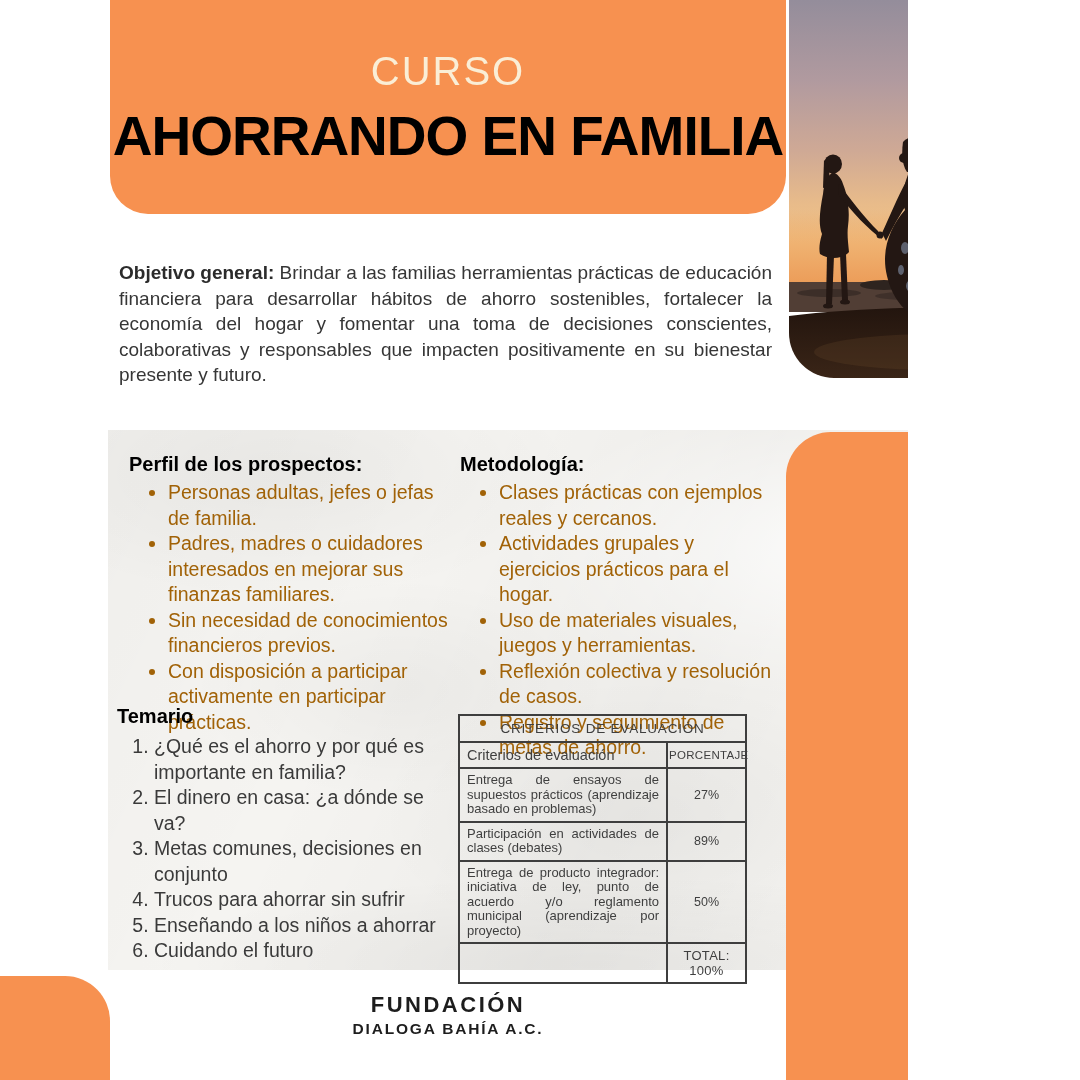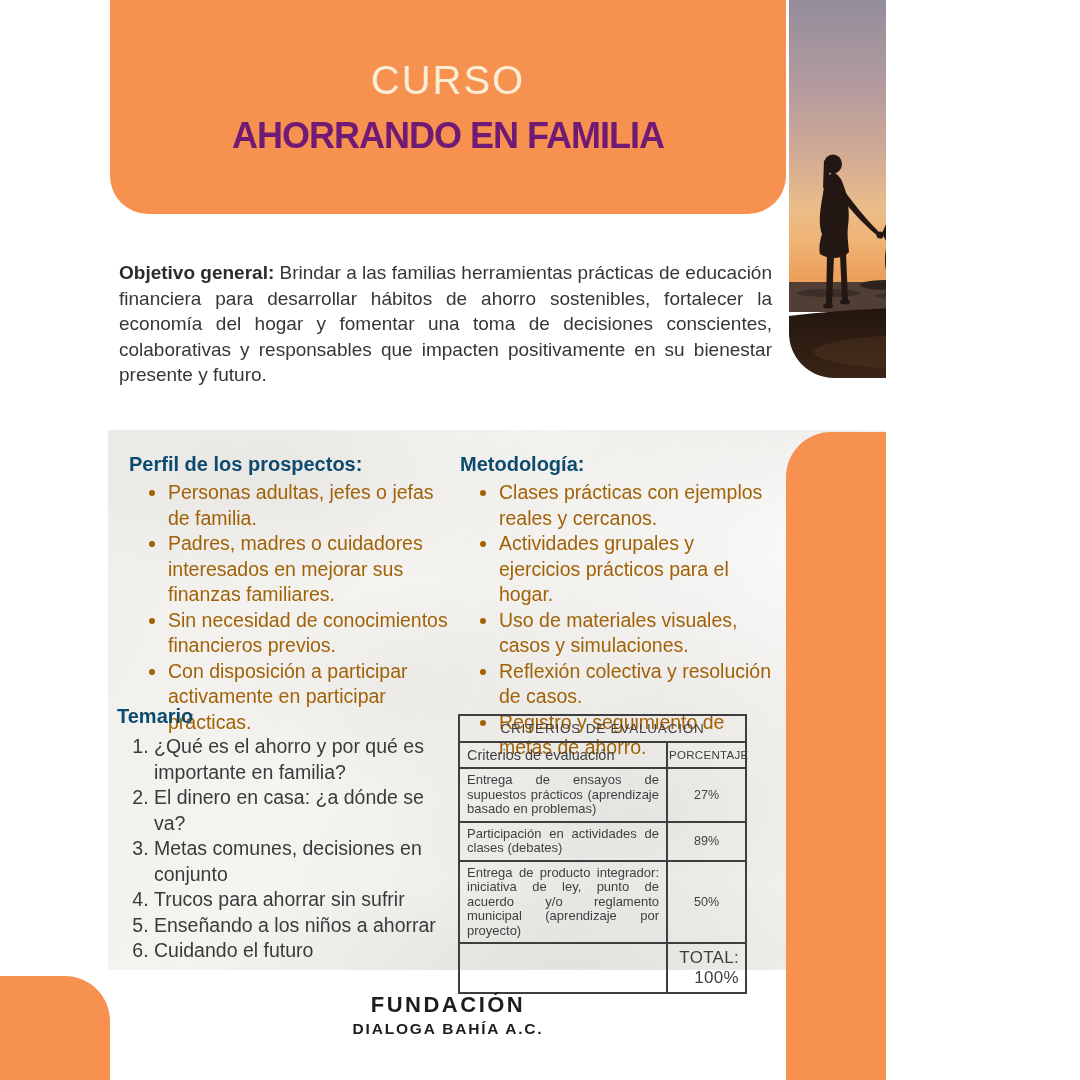--- a/index.html
+++ b/index.html
@@ -1,28 +1,28 @@
 <!DOCTYPE html>
 <html lang="es"><head>
 <meta charset="utf-8">
 <style>
   html,body{margin:0;padding:0;background:#ffffff;}
   #canvas{
     position:relative;width:886px;height:1080px;background:#ffffff;
-    overflow:hidden;font-family:"Liberation Sans",sans-serif;color:#363636;
+    overflow:hidden;font-family:"Liberation Sans",sans-serif;color:#363636;padding-left:22px;
   }
   
   .header-block{
     position:absolute;left:110px;top:0;width:676px;height:214px;
     background:#F79150;border-radius:0 0 38px 38px;
     display:flex;flex-direction:column;justify-content:center;align-items:center;
     text-align:center;
   }
   .kicker{font-size:40px;font-weight:400;letter-spacing:2px;color:#FAEED6;line-height:1;}
-  .main-title{font-size:36px;font-weight:700;letter-spacing:-1px;color:#701a75;line-height:1;margin-top:18px;}
+  .main-title{font-size:55px;font-weight:700;letter-spacing:-1px;color:#000000;line-height:1;margin-top:18px;}
   
   .photo{
     position:absolute;left:789px;top:0;width:291px;height:378px;
     border-radius:0 0 0 45px;overflow:hidden;
   }
   .photo svg{display:block;}
   
   .objetivo{
     position:absolute;left:119px;top:241px;width:653px;
     font-size:19px;line-height:25.5px;text-align:justify;color:#363636;
@@ -43,41 +43,41 @@
   
   .orange-right{
     position:absolute;left:786px;top:432px;width:294px;height:648px;
     background:#F79150;border-radius:45px 0 0 0;
   }
   .orange-bottom-left{
     position:absolute;left:0;top:976px;width:110px;height:104px;
     background:#F79150;border-radius:0 45px 0 0;
   }
   
-  .col-heading{font-size:20px;font-weight:700;color:#0c4a6e;line-height:1.2;}
+  .col-heading{font-size:20px;font-weight:700;color:#000000;line-height:1.2;}
   .perfil{position:absolute;left:129px;top:452px;width:322px;}
   .metodologia{position:absolute;left:460px;top:452px;width:312px;}
   .bullet-list{margin:4px 0 0 0;padding-left:39px;}
   .bullet-list li{font-size:19.5px;line-height:25.5px;color:#a16207;}
   .temario{position:absolute;left:117px;top:704px;width:335px;}
   .num-list{margin:6px 0 0 0;padding-left:37px;}
   .num-list li{font-size:19.5px;line-height:25.5px;color:#3a3a3a;}
   
   .eval-table{
     position:absolute;left:458px;top:714px;width:287px;
     border-collapse:collapse;table-layout:fixed;color:#3f3f3f;
   }
   .eval-table th,.eval-table td{border:2px solid #3e3e3e;vertical-align:middle;}
   .tbl-title{font-size:13.5px;font-weight:400;letter-spacing:0.8px;text-align:center;padding:5px 2px;}
   .tbl-sub-left{font-size:14.5px;font-weight:400;text-align:left;padding:4px 7px;}
   .tbl-sub-right{font-size:11.5px;font-weight:400;letter-spacing:0.3px;text-align:center;padding:4px 1px;}
   .tbl-crit{font-size:13px;line-height:14.5px;text-align:justify;padding:4px 7px;}
   .tbl-pct{font-size:12.5px;text-align:center;padding:2px;}
   .tbl-total-empty{height:24px;}
-  .tbl-total{font-size:17px;text-align:right;padding:4px 6px;letter-spacing:0.3px;}
+  .tbl-total{font-size:13px;text-align:center;padding:4px 6px;letter-spacing:0.3px;}
   
   .footer{position:absolute;left:110px;top:992px;width:676px;text-align:center;color:#1d1d1d;}
   .footer-line1{font-size:22px;font-weight:700;letter-spacing:2.5px;line-height:1.2;}
   .footer-line2{font-size:15.5px;font-weight:700;letter-spacing:1.8px;margin-top:2px;}
 </style>
 </head>
 <body>
 
 <div id="canvas">
 
@@ -212,21 +212,21 @@
       <li>Sin necesidad de conocimientos financieros previos.</li>
       <li>Con disposición a participar activamente en participar prácticas.</li>
     </ul>
   </div>
 
   <div class="metodologia">
     <div class="col-heading">Metodología:</div>
     <ul class="bullet-list">
       <li>Clases prácticas con ejemplos reales y cercanos.</li>
       <li>Actividades grupales y ejercicios prácticos para el hogar.</li>
-      <li>Uso de materiales visuales, casos y simulaciones.</li>
+      <li>Uso de materiales visuales, juegos y herramientas.</li>
       <li>Reflexión colectiva y resolución de casos.</li>
       <li>Registro y seguimiento de metas de ahorro.</li>
     </ul>
   </div>
 
   <div class="temario">
     <div class="col-heading">Temario</div>
     <ol class="num-list">
       <li>¿Qué es el ahorro y por qué es importante en familia?</li>
       <li>El dinero en casa: ¿a dónde se va?</li>

